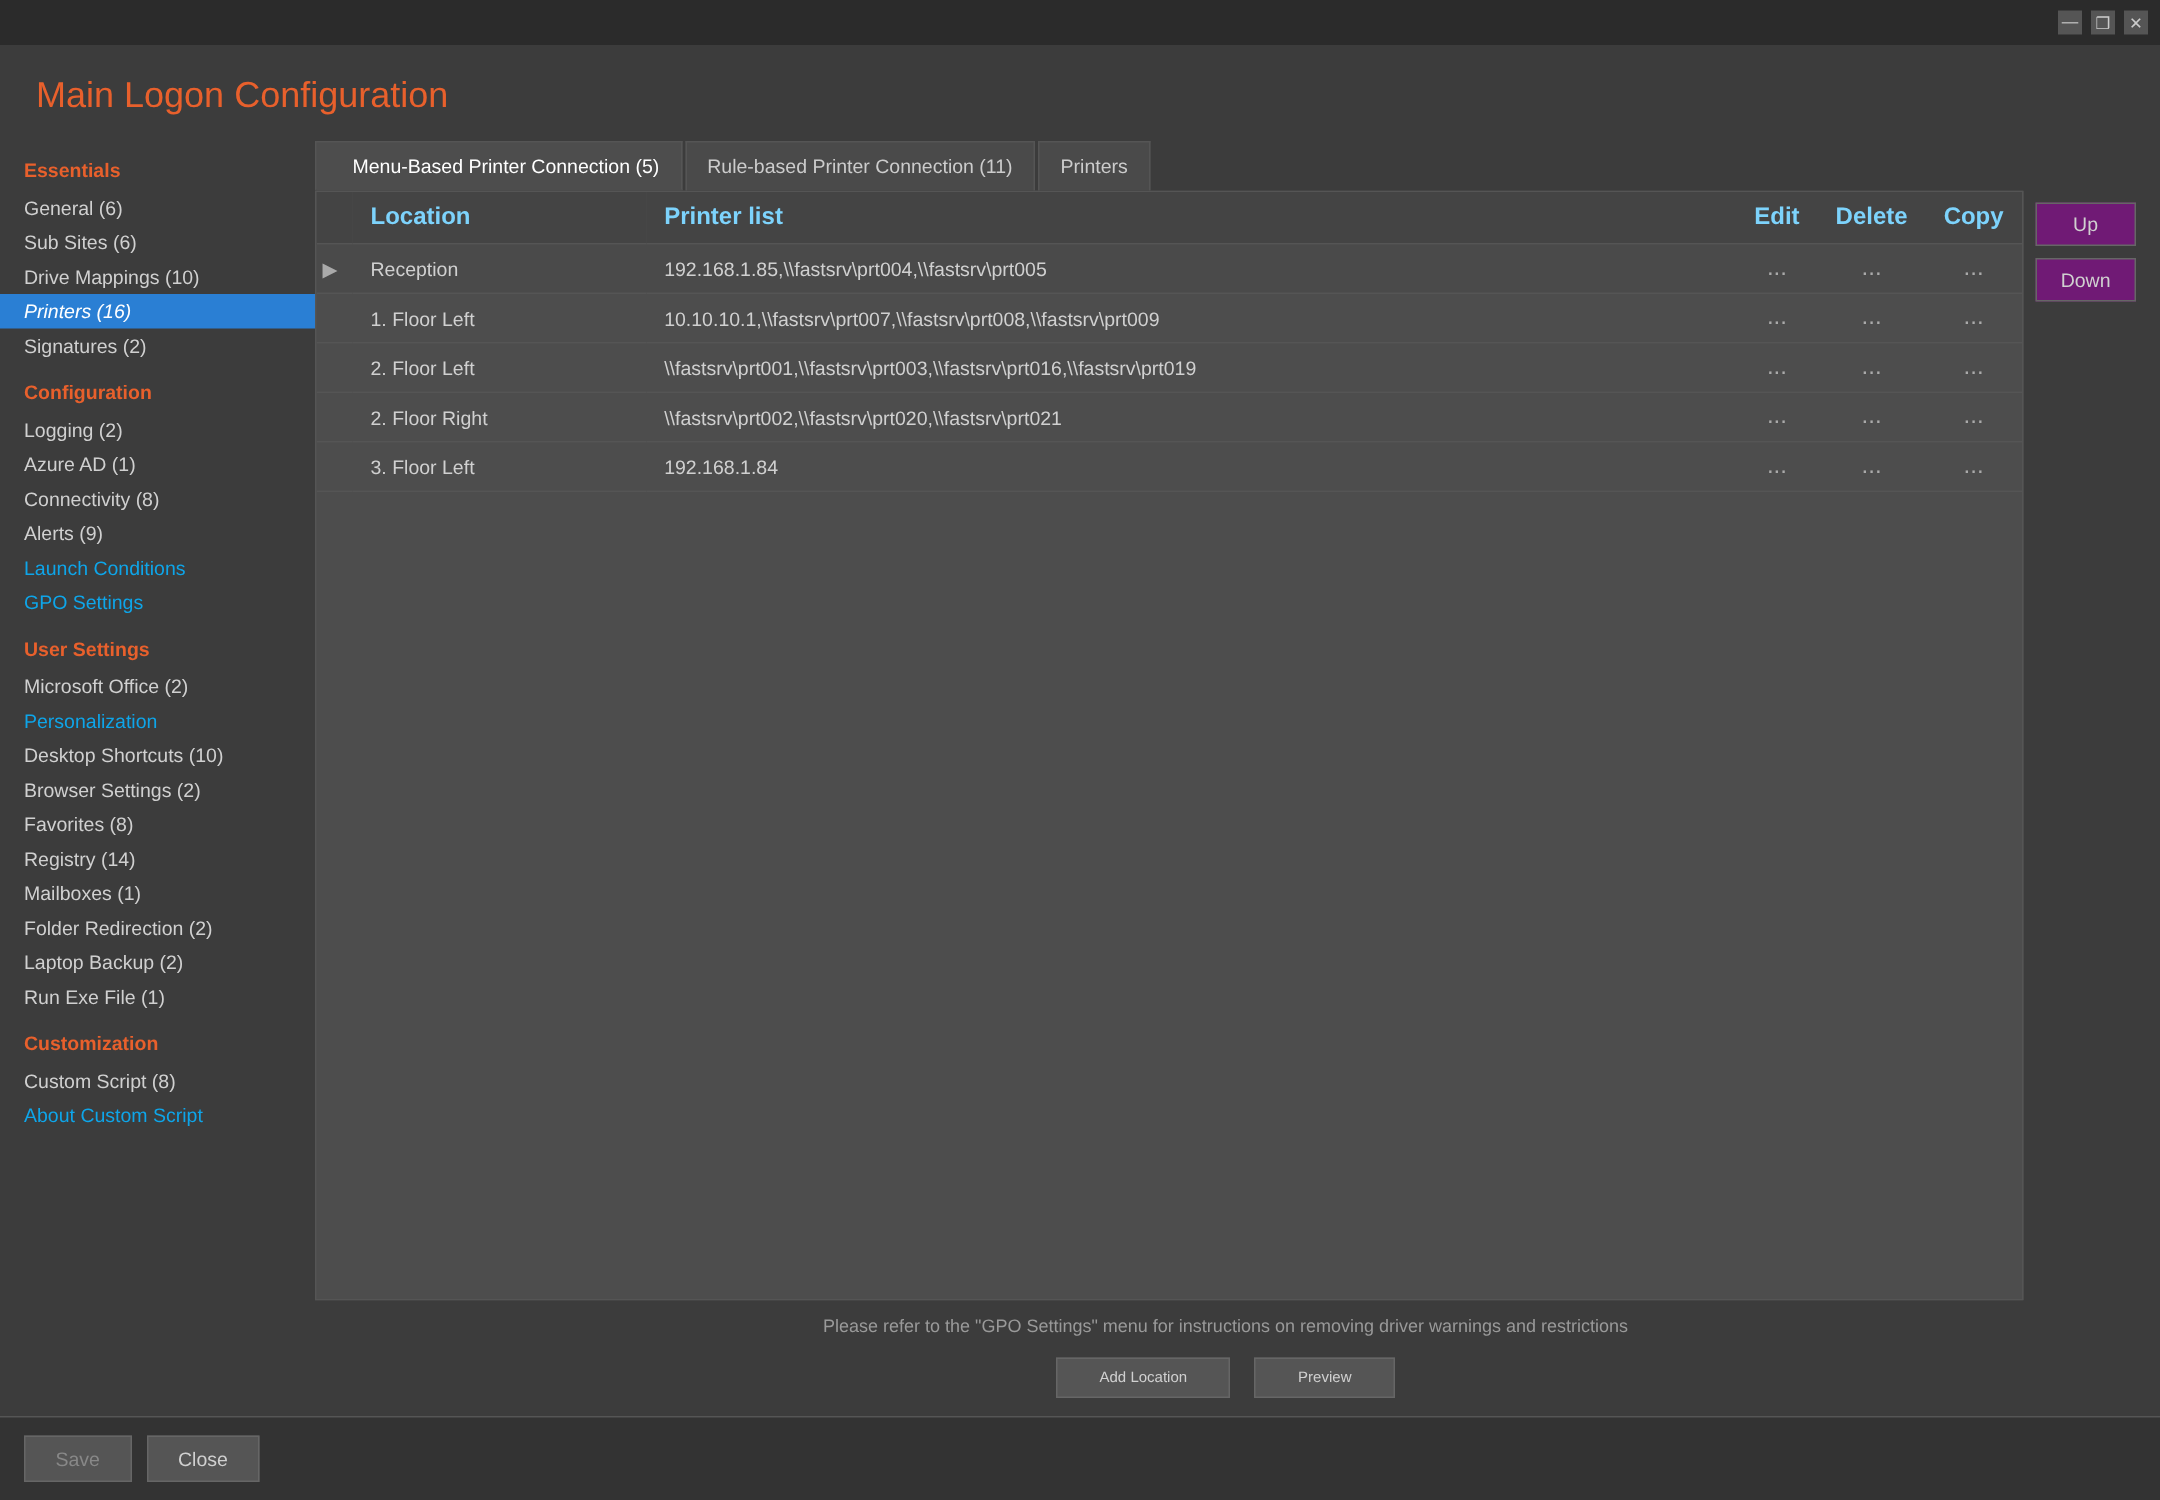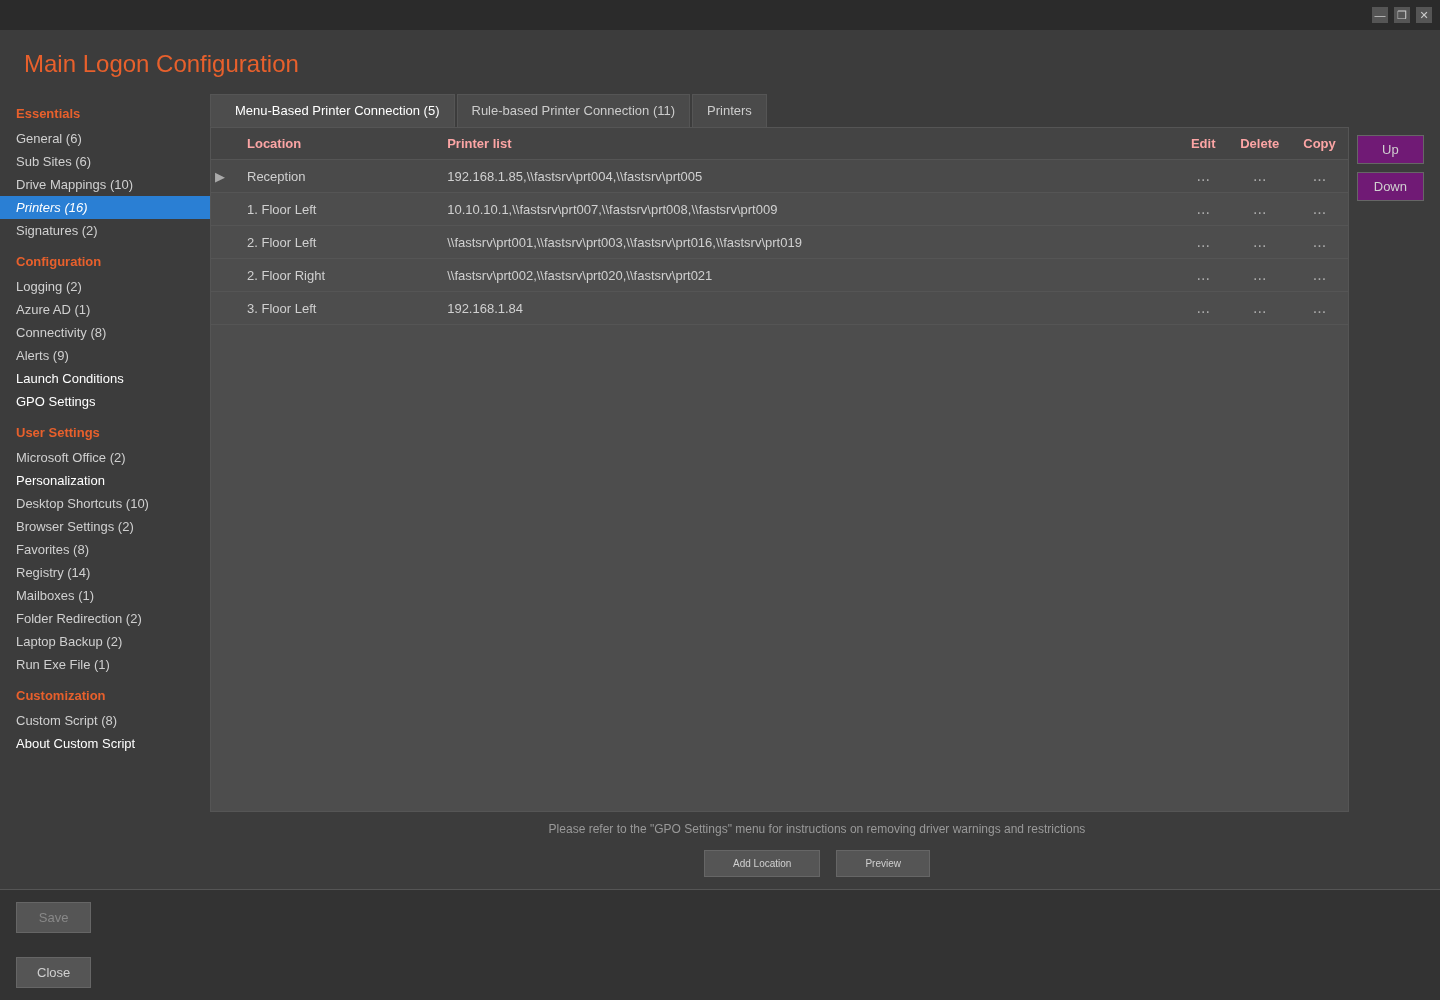--- a/index.html
+++ b/index.html
@@ -85,21 +85,21 @@
       color: #d0d0d0;
       font-size: 13px;
       white-space: nowrap;
     }
     .sidebar-item.active {
       background: #2a7fd4;
       color: #fff;
       font-style: italic;
     }
     .sidebar-item.disabled {
-      color: #ffffff;
+      color: #0ea5e9;
       cursor: default;
     }
 
     
     .main-panel {
       flex: 1;
       display: flex;
       flex-direction: column;
       margin: 0 16px 0 0;
       background: #3c3c3c;
@@ -139,23 +139,23 @@
     table {
       width: 100%;
       border-collapse: collapse;
     }
     thead tr {
       background: #444;
     }
     thead th {
       padding: 8px 12px;
       text-align: left;
-      color: #fca5a5;
+      color: #7dd3fc;
       font-weight: 600;
-      font-size: 13px;
+      font-size: 16px;
       border-bottom: 1px solid #555;
     }
     thead th.action-col {
       text-align: center;
       width: 50px;
     }
     tbody tr {
       border-bottom: 1px solid #555;
     }
     tbody tr.expanded {
@@ -239,22 +239,21 @@
     .footer-btn {
       padding: 7px 20px;
       background: #555;
       border: 1px solid #666;
       color: #d0d0d0;
       cursor: pointer;
       font-size: 13px;
     }
     .footer-right {
       display: flex;
-      gap: 24px;
-      flex-direction: column;
+      gap: 10px;
     }
     .footer-btn.disabled {
       color: #888;
       cursor: default;
     }
 
     .panel-with-buttons {
       display: flex;
       flex: 1;
       overflow: hidden;

